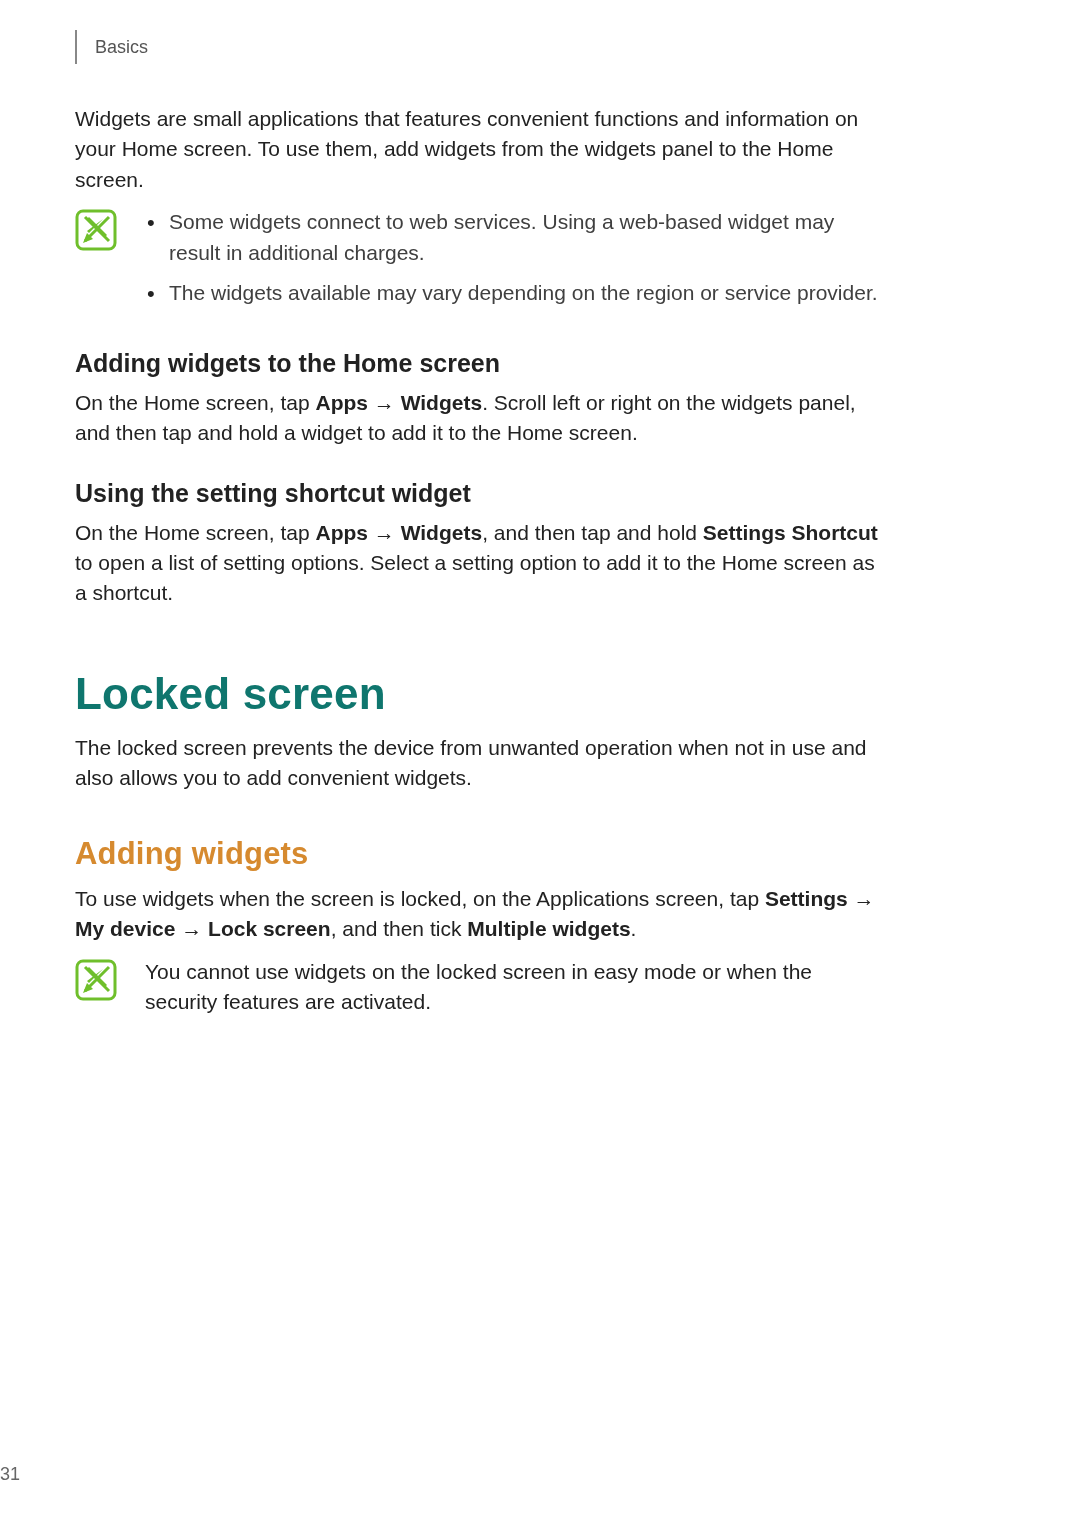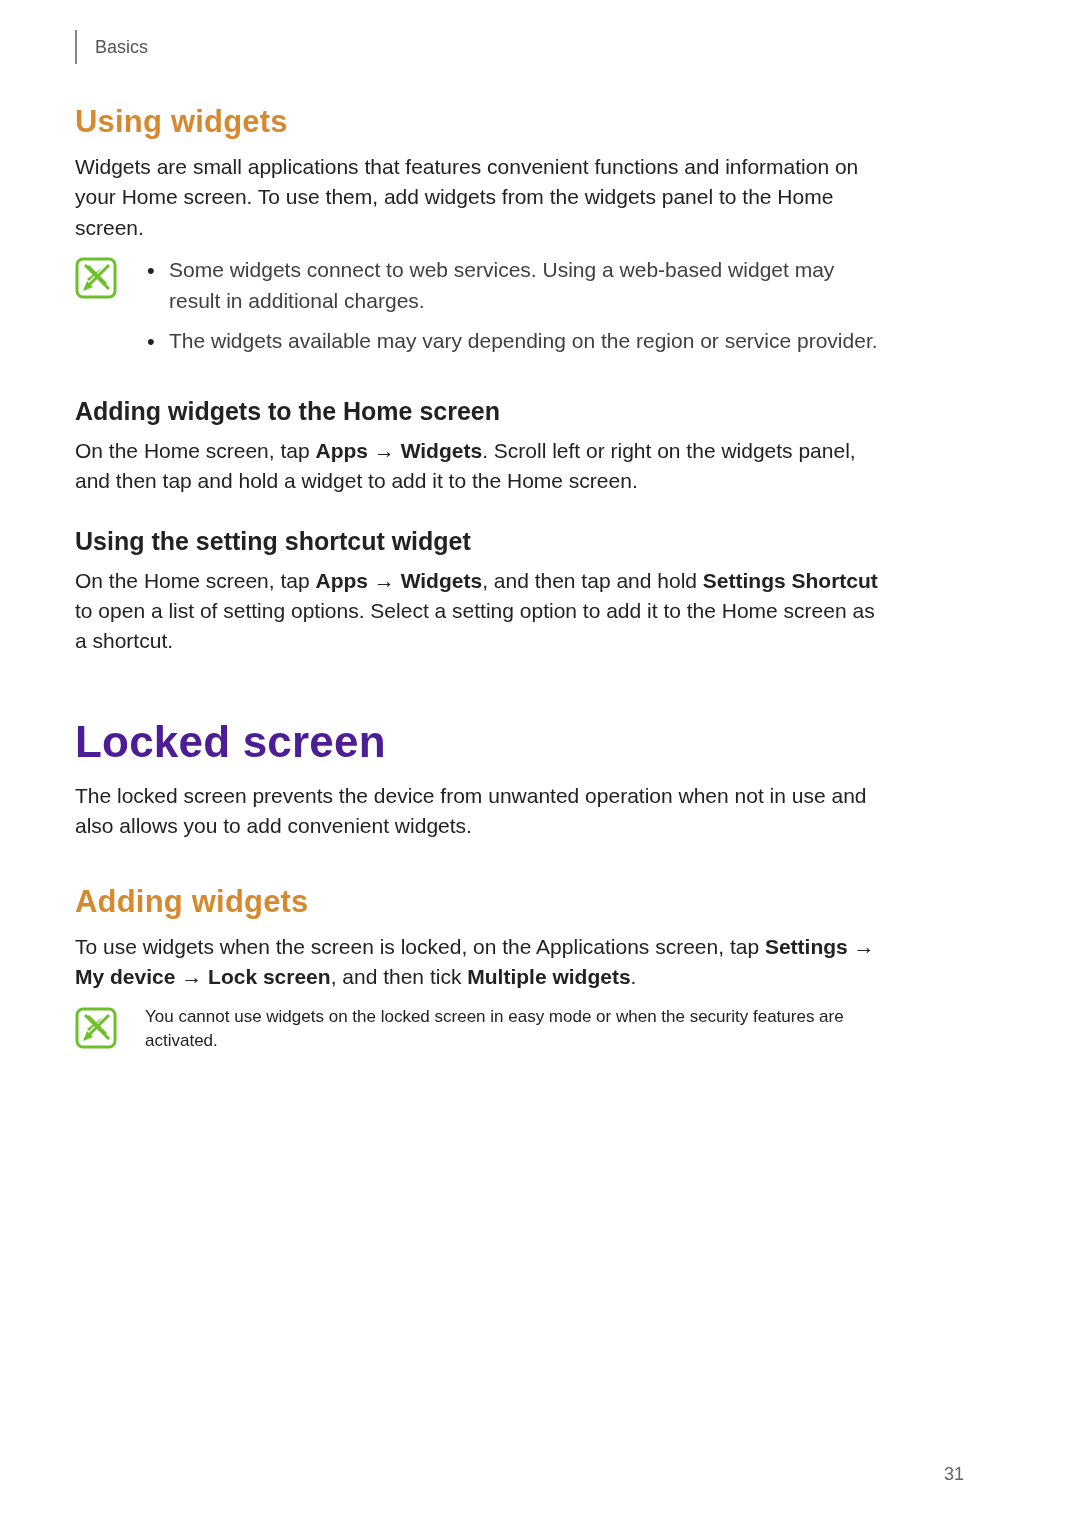--- a/index.html
+++ b/index.html
@@ -34,21 +34,21 @@
   h2.accent {
     font-size: 31px;
     font-weight: 700;
     color: #d68a2f;
     margin: 0 0 12px 0;
     letter-spacing: 0.2px;
   }
   h1.section {
     font-size: 44px;
     font-weight: 700;
-    color: #4c1d95;
+    color: #0f766e;
     margin: 60px 0 14px 0;
     letter-spacing: 0.2px;
   }
   h3.sub {
     font-size: 25px;
     font-weight: 700;
     color: #222;
     margin: 30px 0 10px 0;
   }
   p.body {
@@ -90,46 +90,45 @@
   ul.note-list li::before {
     content: "•";
     position: absolute;
     left: -22px;
     top: 0;
     color: #222;
     font-size: 22px;
     line-height: 1.45;
   }
   .note-para {
-    font-size: 17px;
+    font-size: 21px;
     line-height: 1.45;
     color: #222;
     margin: 0;
   }
   .pagenum {
     position: absolute;
     bottom: 42px;
     left: 0;
     right: 0;
-    text-align: right;
+    text-align: left;
     font-size: 18px;
     color: #666;
   }
 </style>
 </head>
 <body>
 
 <div class="page">
 
   <div class="chapter-bar">
     <div class="vline"></div>
     <span class="chapter">Basics</span>
   </div>
 
-  <h2 class="accent">Using widgets</h2>
   <p class="body">Widgets are small applications that features convenient functions and information on your Home screen. To use them, add widgets from the widgets panel to the Home screen.</p>
 
   <div class="note-block">
     <span class="note-icon">
       <svg viewBox="0 0 42 42" width="42" height="42">
         <rect x="2" y="2" width="38" height="38" rx="6" ry="6" fill="none" stroke="#6fbf2b" stroke-width="3"></rect>
         <path d="M10 8 L34 32 M10 32 L34 8" stroke="#6fbf2b" stroke-width="3" fill="none"></path>
         <path d="M12 10 L14 8 L32 26 L30 28 Z" fill="#6fbf2b"></path>
         <path d="M28 10 L30 8 L14 24 L12 22 Z" fill="#6fbf2b"></path>
         <path d="M8 34 L12 24 L18 30 Z" fill="#6fbf2b"></path>

